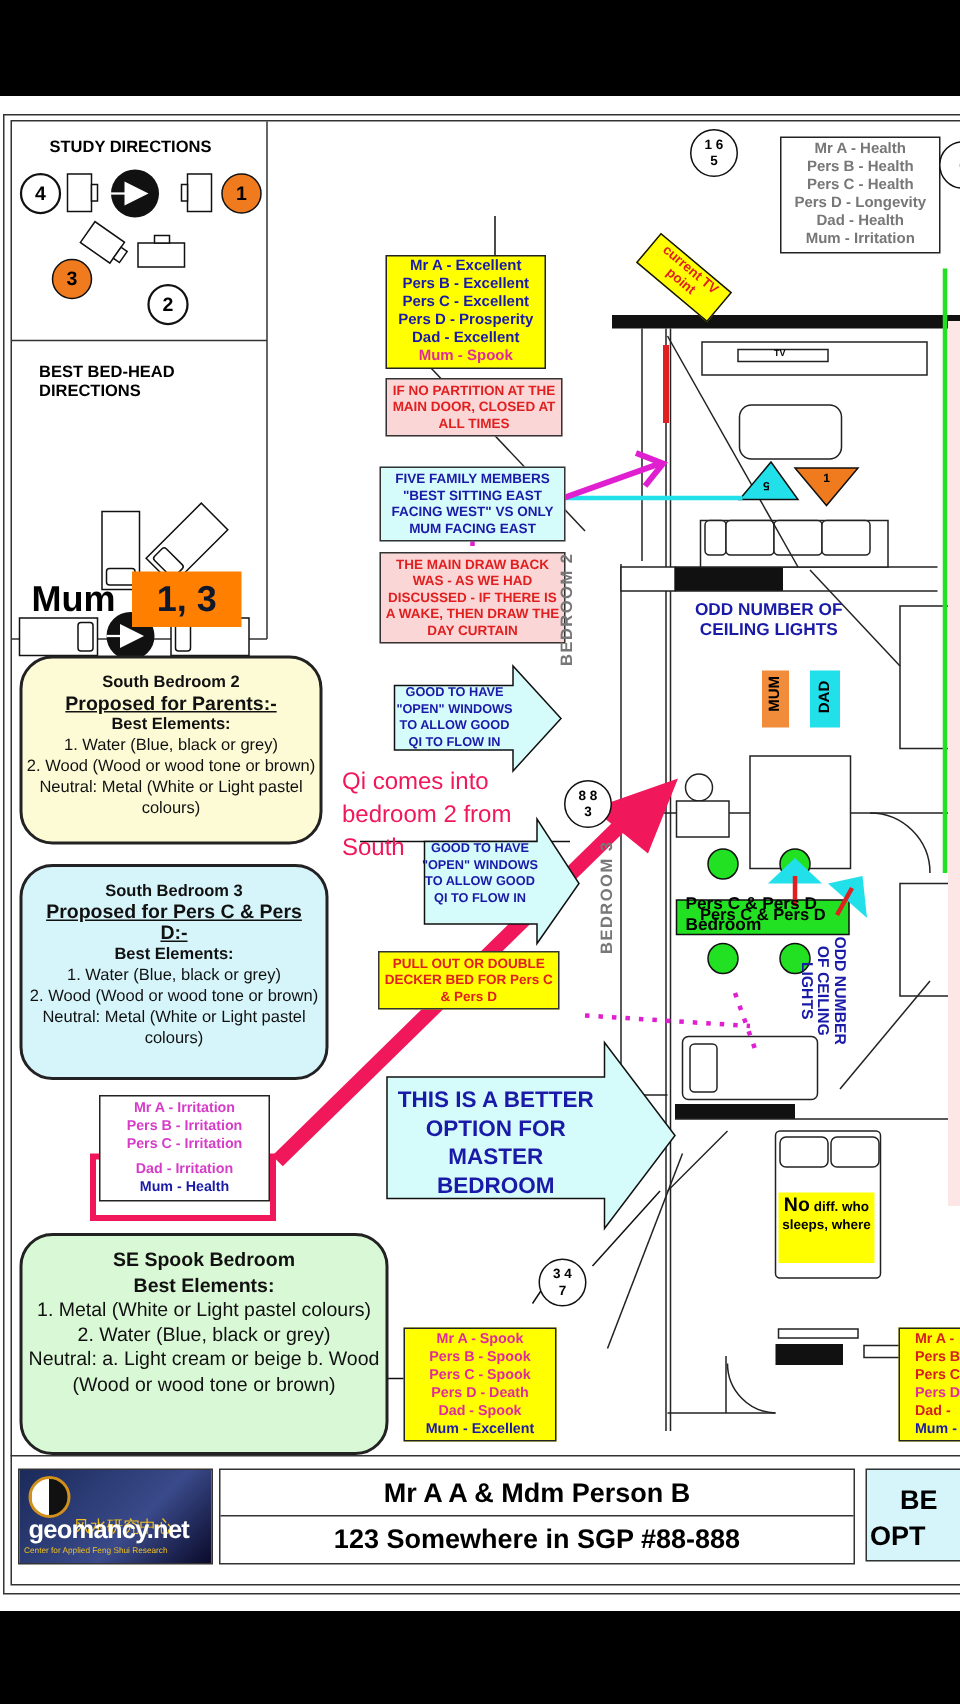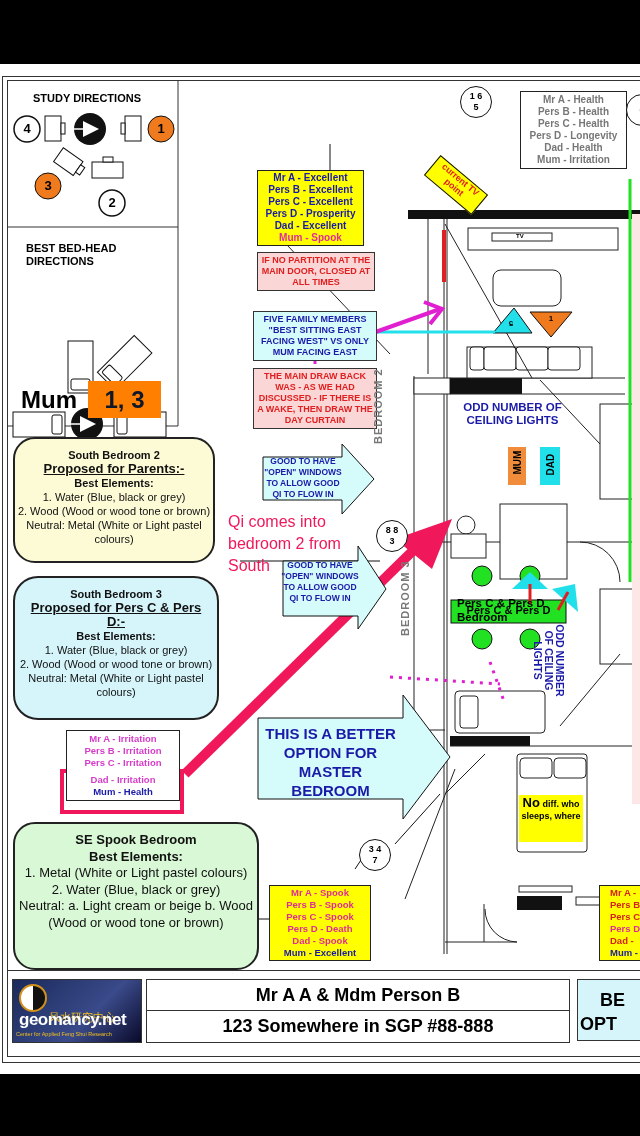--- a/index.html
+++ b/index.html
@@ -200,31 +200,32 @@
     <polygon points="258,654 403,654 403,631 450,693 403,755 403,735 258,735" fill="#d6fbfb" stroke="#111"></polygon>
   </svg>
   <div class="arrow-note" style="left:263px;top:392px;width:80px;font-size:8.5px;line-height:11px;">GOOD TO HAVE "OPEN" WINDOWS TO ALLOW GOOD QI TO FLOW IN</div>
   <div class="arrow-note" style="left:280px;top:496px;width:80px;font-size:8.5px;line-height:11px;">GOOD TO HAVE "OPEN" WINDOWS TO ALLOW GOOD QI TO FLOW IN</div>
   <div class="arrow-note" style="left:258px;top:660px;width:145px;font-size:15px;line-height:19px;">THIS IS A BETTER OPTION FOR MASTER BEDROOM</div>
 
   <div class="abs" style="left:228px;top:447px;width:150px;color:#f0185a;font-size:16px;line-height:22px;">Qi comes into bedroom 2 from South</div>
   <div class="num-circle" style="left:376px;top:456px;">8 8
 3</div>
 
+  <div class="note" style="left:252px;top:570px;width:115px;background:#ffff00;color:#e02020;padding:2px;">PULL OUT OR DOUBLE DECKER BED FOR Pers C &amp; Pers D</div>
 
   <div class="callout" style="left:13px;top:373px;width:202px;height:126px;background:#fdfbd6;font-size:11px;line-height:14px;padding-top:9px;box-sizing:border-box;">
     <div class="b">South Bedroom 2</div>
     <div class="b" style="font-size:13px;text-decoration:underline;">Proposed for Parents:-</div>
     <div class="b">Best Elements:</div>
     <div>1. Water (Blue, black or grey)</div>
     <div>2. Wood (Wood or wood tone or brown)</div>
     <div>Neutral: Metal (White or Light pastel colours)</div>
   </div>
 
-  <div class="callout" style="left:13px;top:512px;width:206px;height:144px;background:#d6f5fb;font-size:11px;line-height:14px;padding-top:9px;box-sizing:border-box;border-radius:25px;">
+  <div class="callout" style="left:13px;top:512px;width:206px;height:144px;background:#d6f5fb;font-size:11px;line-height:14px;padding-top:9px;box-sizing:border-box;">
     <div class="b">South Bedroom 3</div>
     <div class="b" style="font-size:13px;text-decoration:underline;padding:0 6px;">Proposed for Pers C &amp; Pers D:-</div>
     <div class="b">Best Elements:</div>
     <div>1. Water (Blue, black or grey)</div>
     <div>2. Wood (Wood or wood tone or brown)</div>
     <div>Neutral: Metal (White or Light pastel colours)</div>
   </div>
 
   <div class="list-box" style="left:66px;top:666px;width:112px;background:#fff;padding:2px 0;font-size:9.5px;">
     <div style="color:#d63cc8;">Mr A -  Irritation</div>

